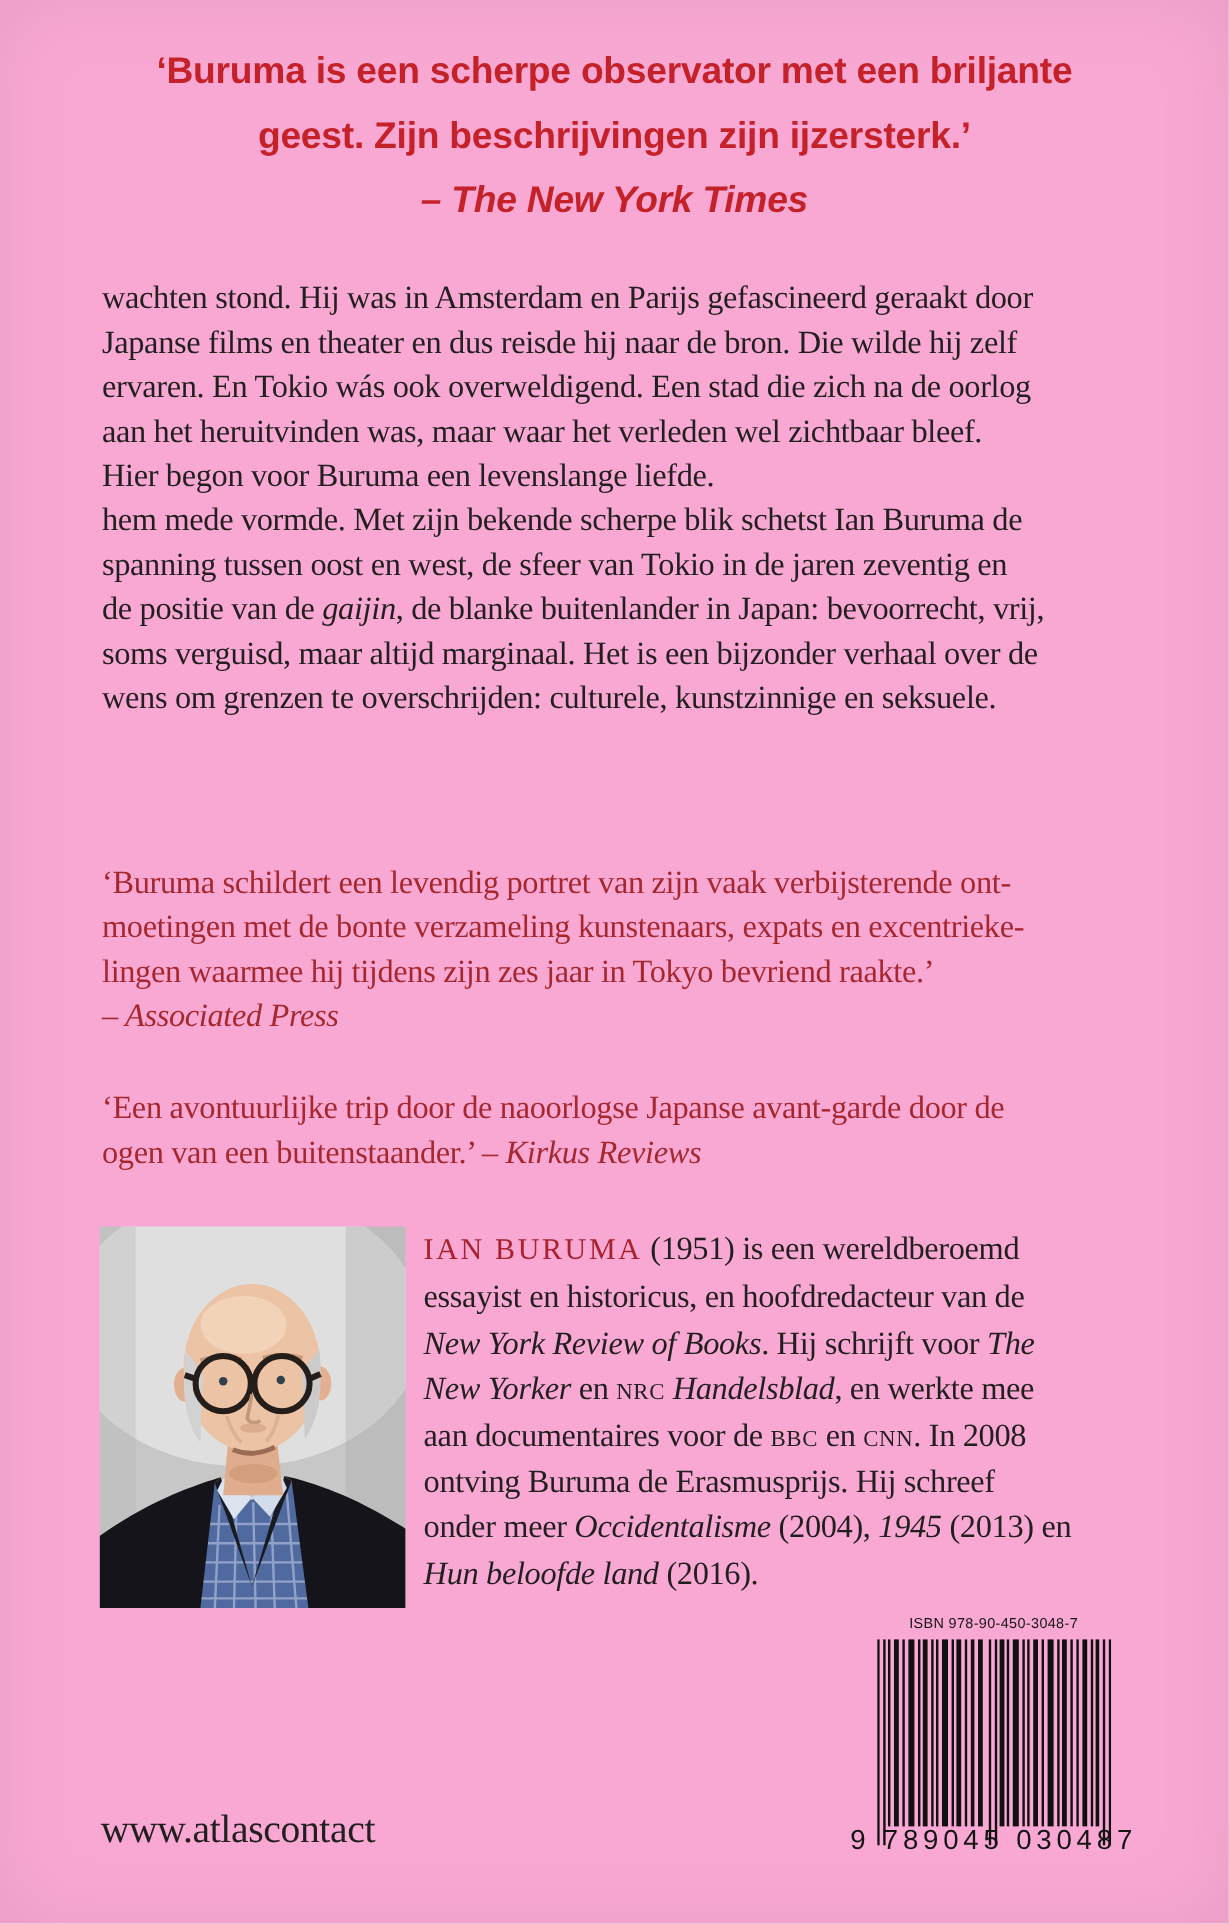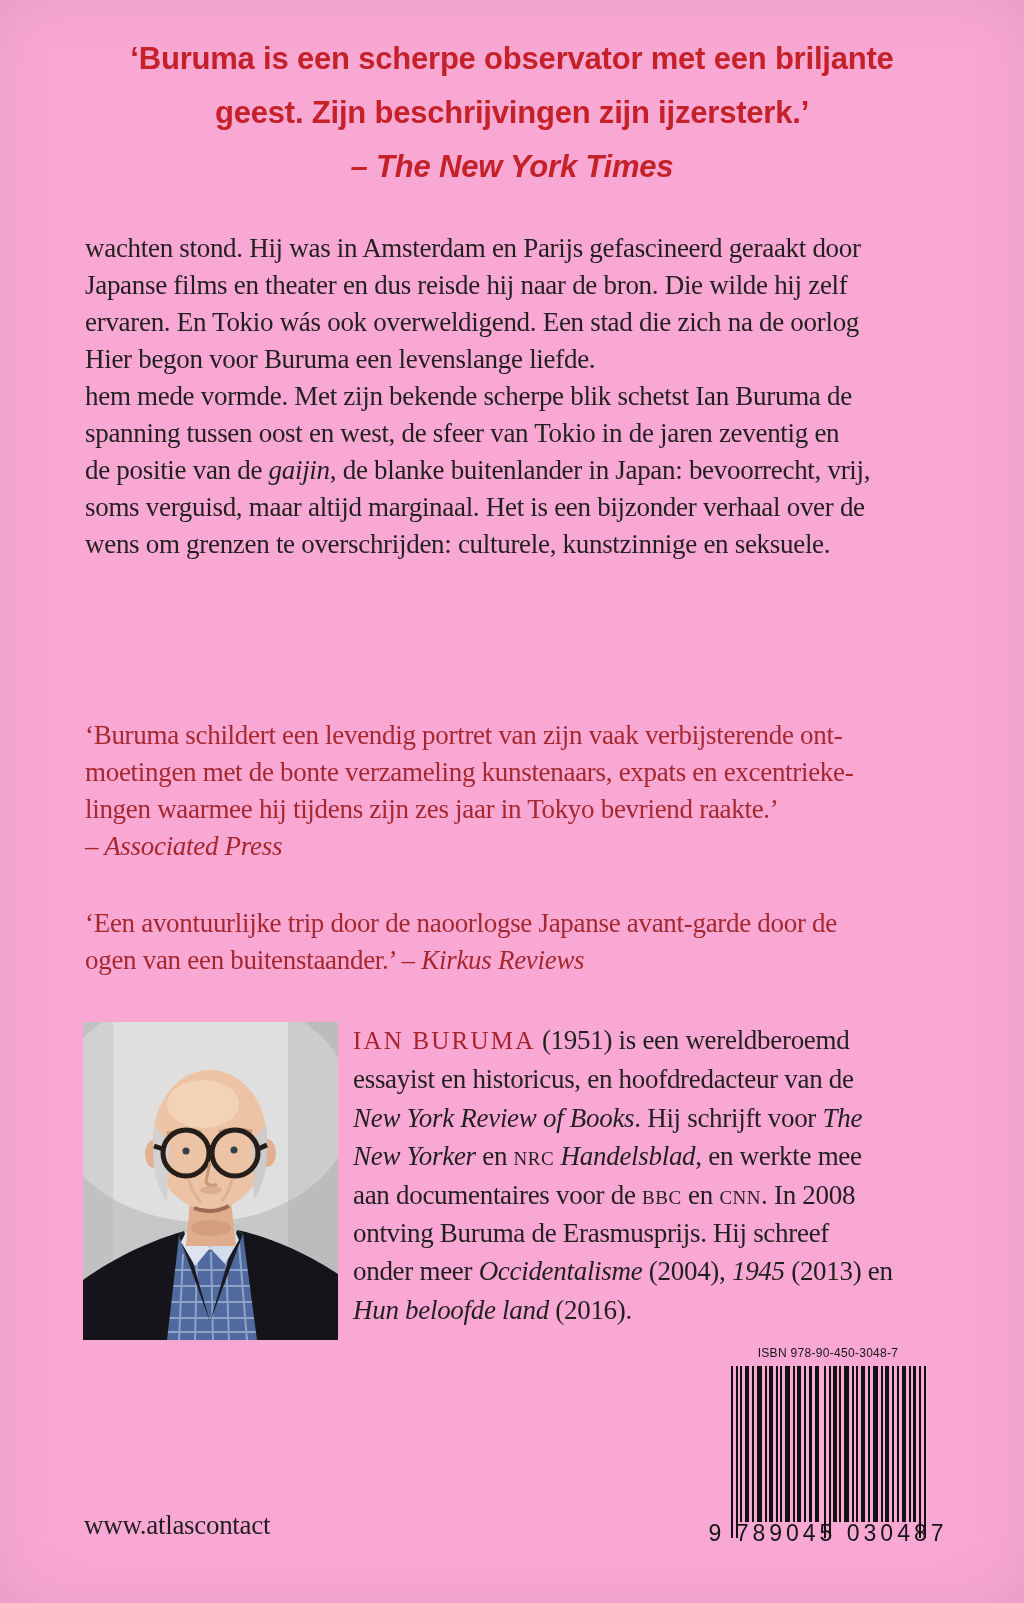--- a/index.html
+++ b/index.html
@@ -31,21 +31,21 @@
   .serif{
     font-family:"Liberation Serif","DejaVu Serif",serif;
     font-size:27px;line-height:37px;
     letter-spacing:-0.3px;
   }
   .description{top:230px;left:85px;width:880px;}
   .red-quote{color:#a5282f;}
   .ap-quote{top:717px;left:85px;width:880px;}
   .kirkus-quote{top:905px;left:85px;width:880px;}
   .bio-text{top:1021px;left:353px;width:640px;line-height:38.4px;}
-  .footer-url{top:1508px;left:84px;font-size:27px;line-height:34px;}
+  .footer-url{top:1508px;left:84px;font-size:33px;line-height:34px;}
   
   .photo{top:1022px;left:83px;width:255px;height:318px;}
   .photo svg{display:block;}
   
   .barcode{top:1342px;left:703px;width:250px;}
   .isbn-label{
     font-family:"Liberation Sans","DejaVu Sans",sans-serif;
     font-size:12px;line-height:22px;
     text-align:center;color:#151515;
     letter-spacing:0.3px;
@@ -67,20 +67,21 @@
   <section class="abs top-quote lines">
       <div class="line">‘Buruma is een scherpe observator met een briljante</div>
       <div class="line">geest. Zijn beschrijvingen zijn ijzersterk.’</div>
       <div class="line"><span class="i">– The New York Times</span></div>
     </section>
 
   <section class="abs serif description lines">
       <div class="line">wachten stond. Hij was in Amsterdam en Parijs gefascineerd geraakt door</div>
       <div class="line">Japanse films en theater en dus reisde hij naar de bron. Die wilde hij zelf</div>
       <div class="line">ervaren. En Tokio wás ook overweldigend. Een stad die zich na de oorlog</div>
+      <div class="line">aan het heruitvinden was, maar waar het verleden wel zichtbaar bleef.</div>
       <div class="line">Hier begon voor Buruma een levenslange liefde.</div>
       <div class="line">hem mede vormde. Met zijn bekende scherpe blik schetst Ian Buruma de</div>
       <div class="line">spanning tussen oost en west, de sfeer van Tokio in de jaren zeventig en</div>
       <div class="line"><span>de positie van de </span><span class="i">gaijin</span><span>, de blanke buitenlander in Japan: bevoorrecht, vrij,</span></div>
       <div class="line">soms verguisd, maar altijd marginaal. Het is een bijzonder verhaal over de</div>
       <div class="line">wens om grenzen te overschrijden: culturele, kunstzinnige en seksuele.</div>
     </section>
 
   <section class="abs serif red-quote ap-quote lines">
       <div class="line">‘Buruma schildert een levendig portret van zijn vaak verbijsterende ont-</div>

